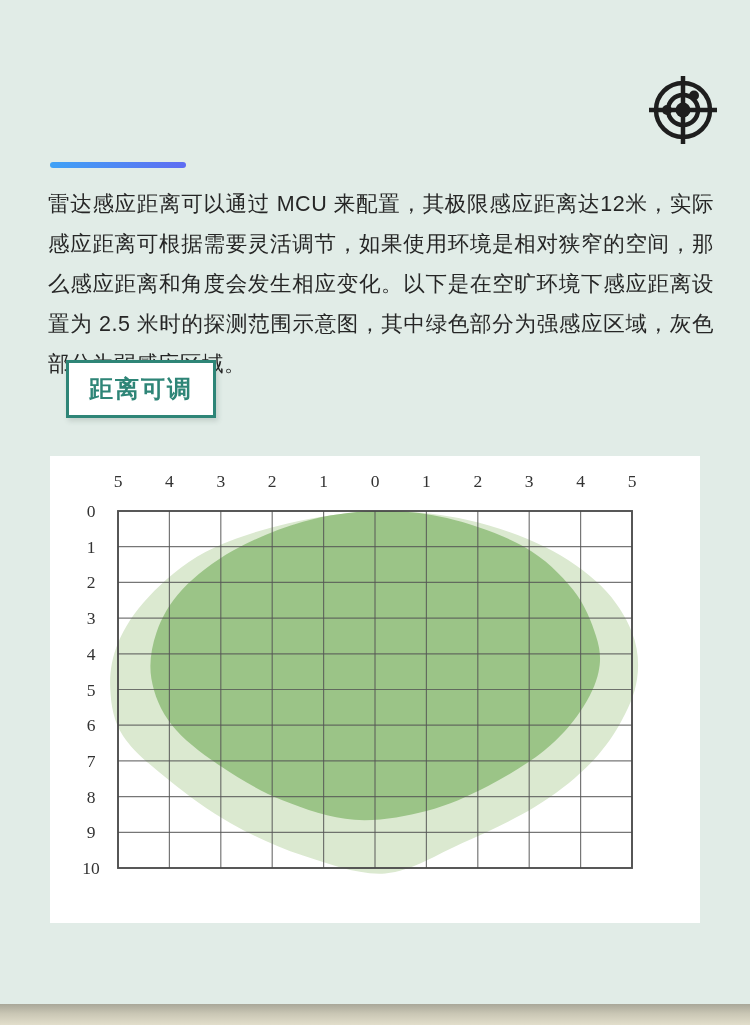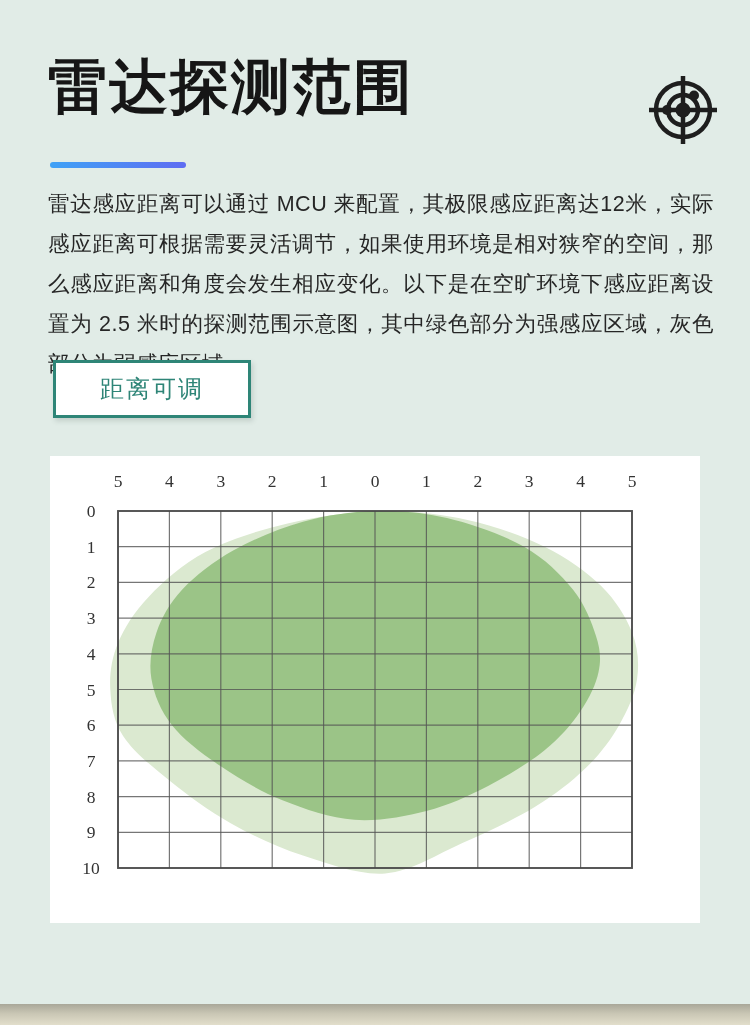--- a/index.html
+++ b/index.html
@@ -24,47 +24,46 @@
     background:linear-gradient(90deg,#3fa2f6,#5e6cf2);
   }
   .para{
     position:absolute;left:48px;top:184px;width:666px;
     margin:0;
     font-size:21.5px;line-height:40px;color:#262626;
     letter-spacing:0.5px;
     text-align:justify;
   }
   .badge{
-    position:absolute;left:53px;top:360px;
+    position:absolute;left:66px;top:360px;
     display:inline-block;
     background:#ffffff;
     border:3px solid #2e8577;
-    padding:10px 44px;
-    font-size:24px;font-weight:normal;color:#2e8577;
+    padding:10px 20px;
+    font-size:24px;font-weight:bold;color:#2e8577;
     letter-spacing:2px;
     box-shadow:2px 3px 5px rgba(60,80,70,0.18);
   }
   .chart-card{
     position:absolute;left:50px;top:456px;
     width:650px;height:467px;
     background:#ffffff;
   }
   .chart-card svg{display:block;}
   .bottom-strip{
     position:absolute;left:0;top:1004px;
     width:750px;height:21px;
     background:linear-gradient(180deg,#a9a799 0%,#c9c6b4 45%,#e2decb 100%);
   }
 </style>
 </head>
 <body>
 
 <div class="page">
 
-  <h1 class="title">雷达探测范围</h1>
 
   <svg class="radar-icon" width="72" height="72" viewBox="0 0 72 72">
     <line x1="2" y1="36" x2="70" y2="36" stroke="#1e1e1e" stroke-width="4.5"></line>
     <line x1="36" y1="2" x2="36" y2="70" stroke="#1e1e1e" stroke-width="4.5"></line>
     <circle cx="36" cy="36" r="27" fill="none" stroke="#1e1e1e" stroke-width="4.5"></circle>
     <circle cx="36" cy="36" r="15" fill="none" stroke="#1e1e1e" stroke-width="4.5"></circle>
     <circle cx="36" cy="36" r="7.5" fill="#1e1e1e"></circle>
     <circle cx="47" cy="21.5" r="5" fill="#1e1e1e"></circle>
     <circle cx="20" cy="36" r="5" fill="#1e1e1e"></circle>
   </svg>

